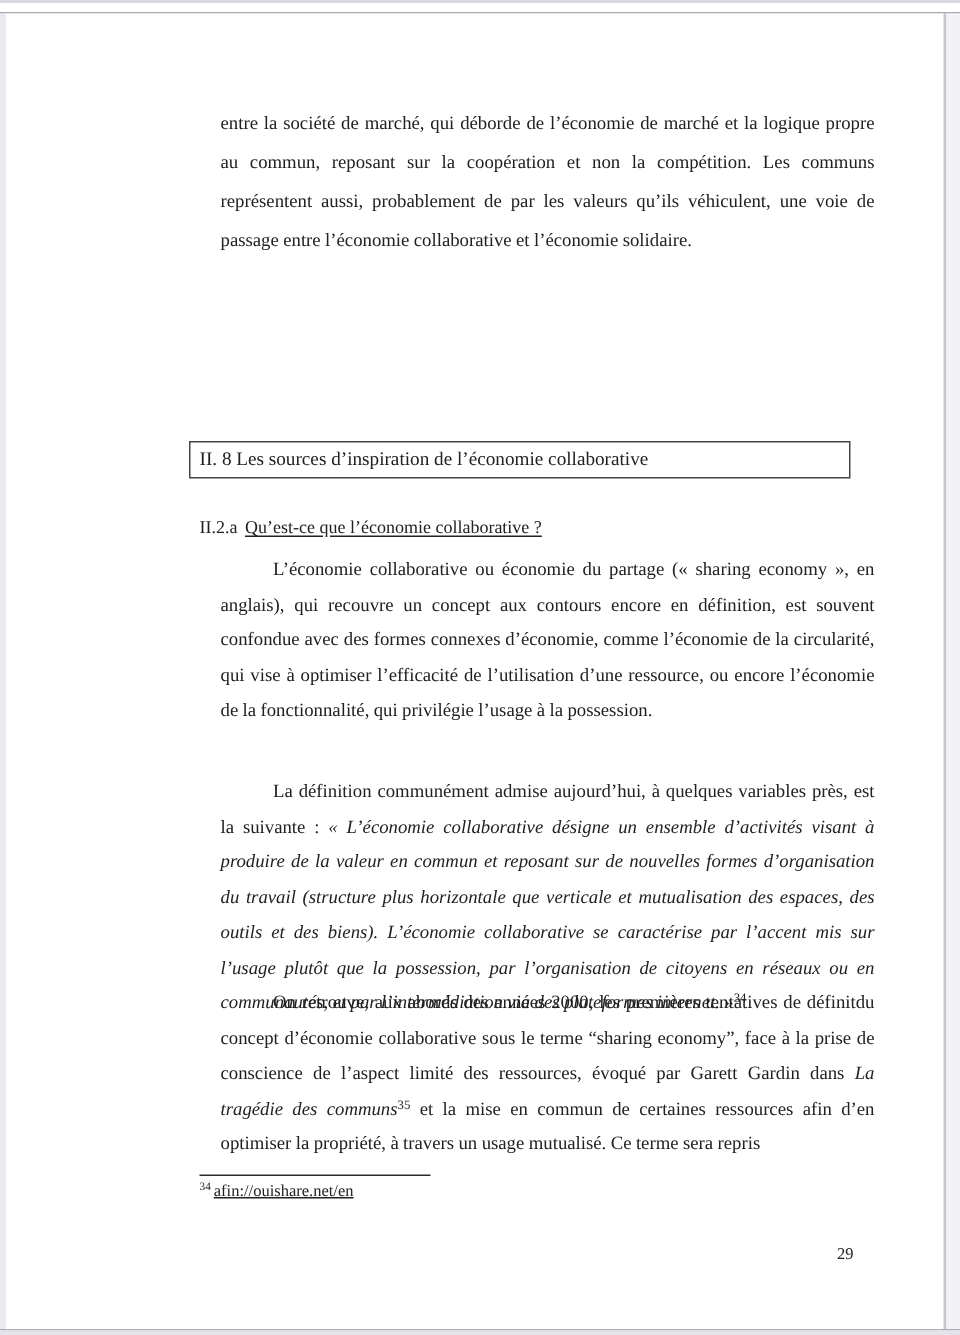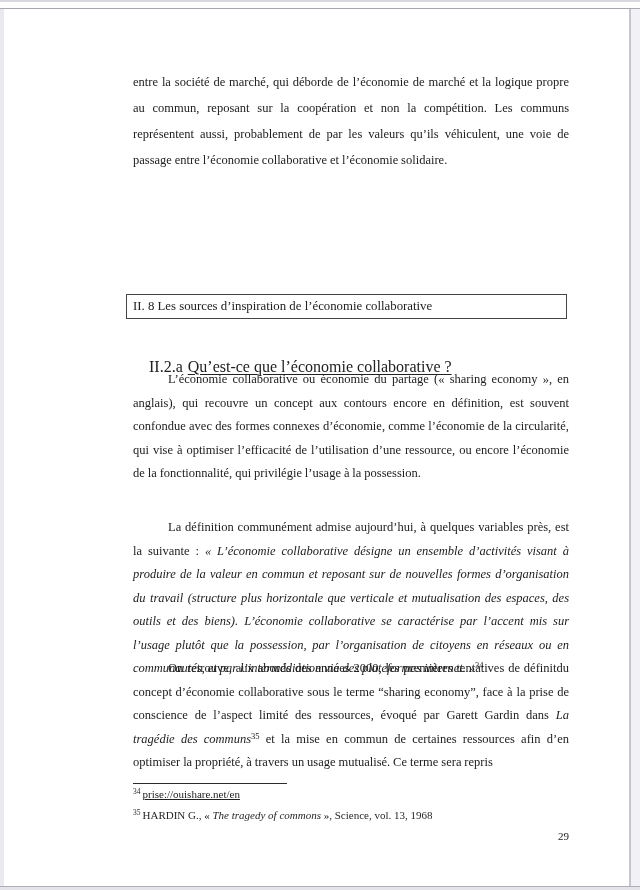--- a/index.html
+++ b/index.html
@@ -16,40 +16,40 @@
   .gutter-left{position:absolute;top:9px;left:0;bottom:4px;width:4px;background:#e9e9ef;}
   .right-line{position:absolute;top:9px;right:9px;bottom:4px;width:2px;background:#c6c6ce;}
   .gutter-right{position:absolute;top:9px;right:0;bottom:4px;width:9px;background:#f2f2f6;}
   .hairline-bottom{position:absolute;bottom:3px;left:0;right:0;height:1px;background:#aeaeb6;}
   .edge-bottom{position:absolute;bottom:0;left:0;right:0;height:3px;background:#e3e3e9;}
 
   
   .page{position:absolute;left:4px;top:9px;width:625px;height:876px;background:#ffffff;}
 
   .body-par{
-    position:absolute;left:129px;width:436px;
+    position:absolute;left:143px;width:436px;
     font-size:12.5px;line-height:23.5px;
     text-align:justify;
     word-spacing:-0.2px;
     margin:0;
   }
   .p1{top:60px;line-height:26px;}
   .p2{top:359px;text-indent:35px;}
   .p3{top:483px;text-indent:35px;margin-top:24px;}
   .p4{top:648px;text-indent:35px;}
 
   .section-box{
     position:absolute;left:122px;top:285px;width:441px;box-sizing:border-box;
     border:1.5px solid #444446;
     padding:3px 4px 4px 6px;
     font-size:12.8px;line-height:16px;
   }
   .subsection{
     position:absolute;left:129px;top:332px;width:436px;
-    font-size:16px;line-height:20px;margin:16px;
+    font-size:12px;line-height:20px;margin:0;
   }
   .subsection .prefix{margin-right:5px;}
   .subsection .underlined{text-decoration:underline;text-underline-offset:2px;}
 
   em{font-style:italic;}
   .sup{font-size:8.5px;vertical-align:4px;line-height:0;}
 
   .footnote-rule{position:absolute;left:129px;top:774px;width:154px;height:1px;background:#2b2b2b;}
   .footnote{
     position:absolute;left:129px;width:436px;
@@ -90,26 +90,23 @@
     <span>La définition communément admise aujourd’hui, à quelques variables près, est la suivante : </span><em>« L’économie collaborative désigne un ensemble d’activités visant à produire de la valeur en commun et reposant sur de nouvelles formes d’organisation du travail (structure plus horizontale que verticale et mutualisation des espaces, des outils et des biens). L’économie collaborative se caractérise par l’accent mis sur l’usage plutôt que la possession, par l’organisation de citoyens en réseaux ou en communautés, et par l’intermédiation via des plateformes internet. »</em><span class="sup">34</span>
   </p>
 
   <p class="body-par p4">
     <span>On retrouve, aux abords des années 2000, les premières tentatives de définitdu concept d’économie collaborative sous le terme “sharing economy”, face à la prise de conscience de l’aspect limité des ressources, évoqué par Garett Gardin dans </span><em>La tragédie des communs</em><span class="sup">35</span><span> et la mise en commun de certaines ressources afin d’en optimiser la propriété, à travers un usage mutualisé. Ce terme sera repris</span>
   </p>
 
   <div class="footnote-rule"></div>
 
   <p class="footnote fn1">
-    <span class="fn-sup">34</span><a class="fn-link">prise://ouishare.net/en</a>
+    <span class="fn-sup">34</span><a class="fn-link">afin://ouishare.net/en</a>
   </p>
 
-  <p class="footnote fn2">
-    <span class="fn-sup">35</span><span>HARDIN G., « </span><em>The tragedy of commons</em><span> », Science, vol. 13, 1968</span>
-  </p>
 
   <div class="page-number">29</div>
 
 </div>
 
 <div class="right-line"></div>
 <div class="gutter-right"></div>
 <div class="hairline-bottom"></div>
 <div class="edge-bottom"></div>
 

